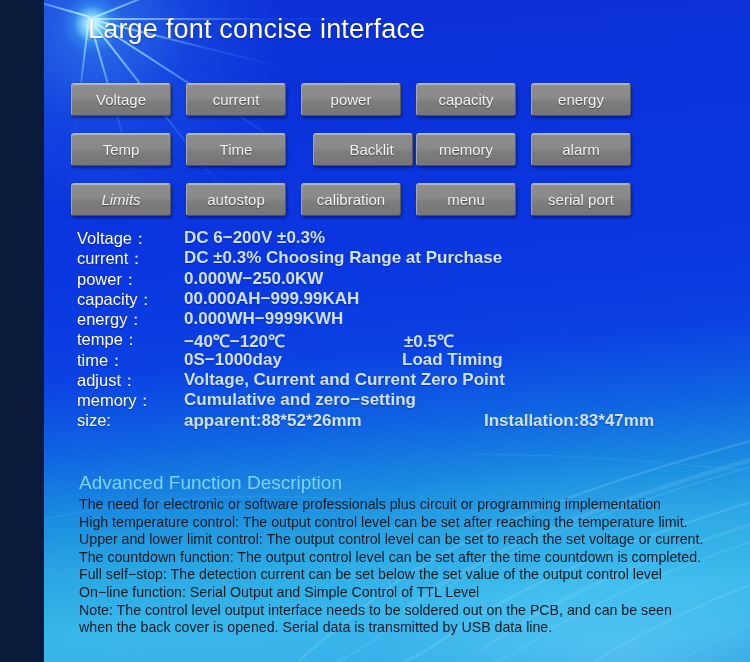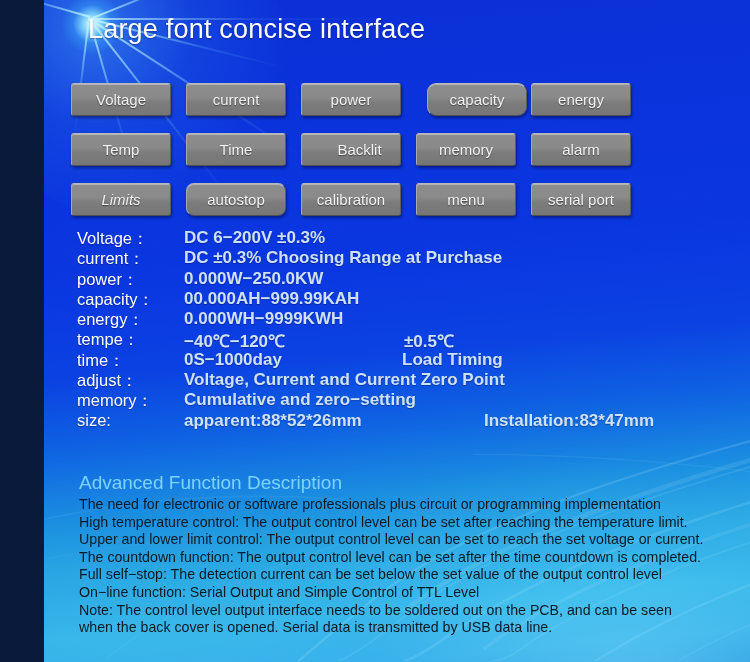--- a/index.html
+++ b/index.html
@@ -219,33 +219,33 @@
 
   <div class="content">
 
     <div class="page-title">Large font concise interface</div>
 
     <div class="btn-grid" id="btn-grid">
         <div class="btn-row">
           <div class="btn" style="left: 0px;">Voltage</div>
           <div class="btn" style="left: 115px;">current</div>
           <div class="btn" style="left: 230px;">power</div>
-          <div class="btn" style="left: 356px; border-radius: 9px;">capacity</div>
+          <div class="btn" style="left: 345px;">capacity</div>
           <div class="btn" style="left: 460px;">energy</div>
         </div>
         <div class="btn-row">
           <div class="btn" style="left: 0px;">Temp</div>
           <div class="btn" style="left: 115px;">Time</div>
-          <div class="btn" style="left: 230px; padding-left: 17px;">Backlit</div>
+          <div class="btn" style="left: 242px; padding-left: 17px;">Backlit</div>
           <div class="btn" style="left: 345px;">memory</div>
           <div class="btn" style="left: 460px;">alarm</div>
         </div>
         <div class="btn-row">
           <div class="btn" style="left: 0px; font-style: italic;">Limits</div>
-          <div class="btn" style="left: 115px; border-radius: 8px;">autostop</div>
+          <div class="btn" style="left: 115px;">autostop</div>
           <div class="btn" style="left: 230px;">calibration</div>
           <div class="btn" style="left: 345px;">menu</div>
           <div class="btn" style="left: 460px;">serial port</div>
         </div>
       </div>
 
     <div class="specs" id="spec-list">
         <div class="spec-row">
           <div class="spec-label">Voltage：</div>
           <div class="spec-value">DC 6−200V  ±0.3%</div>

